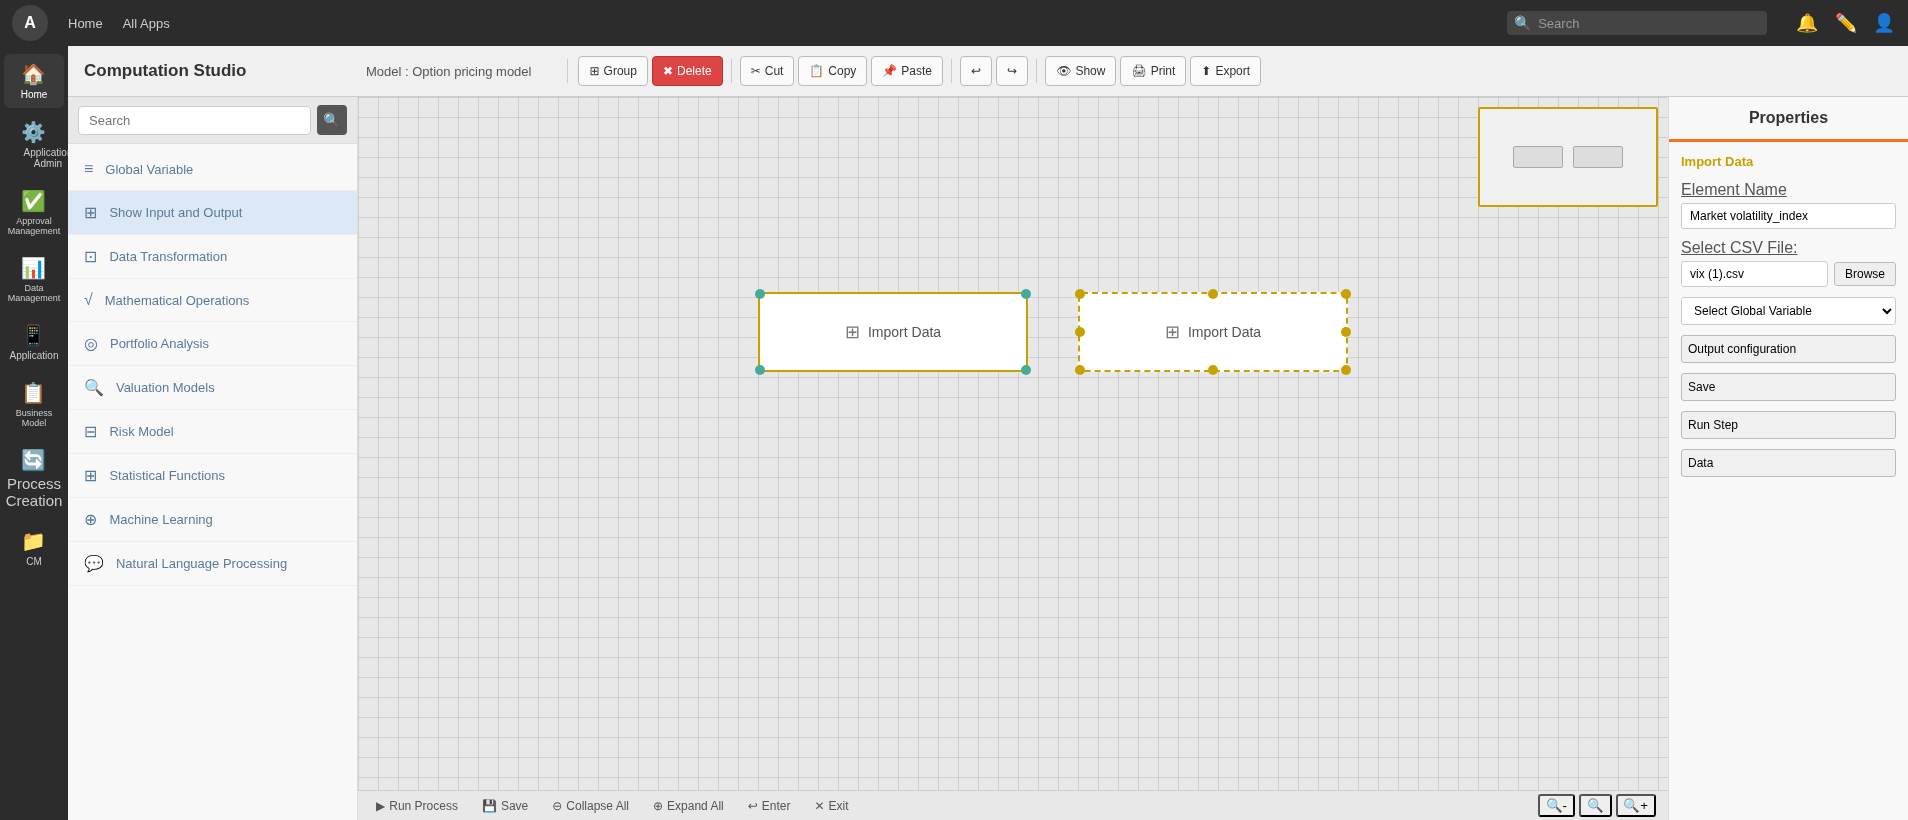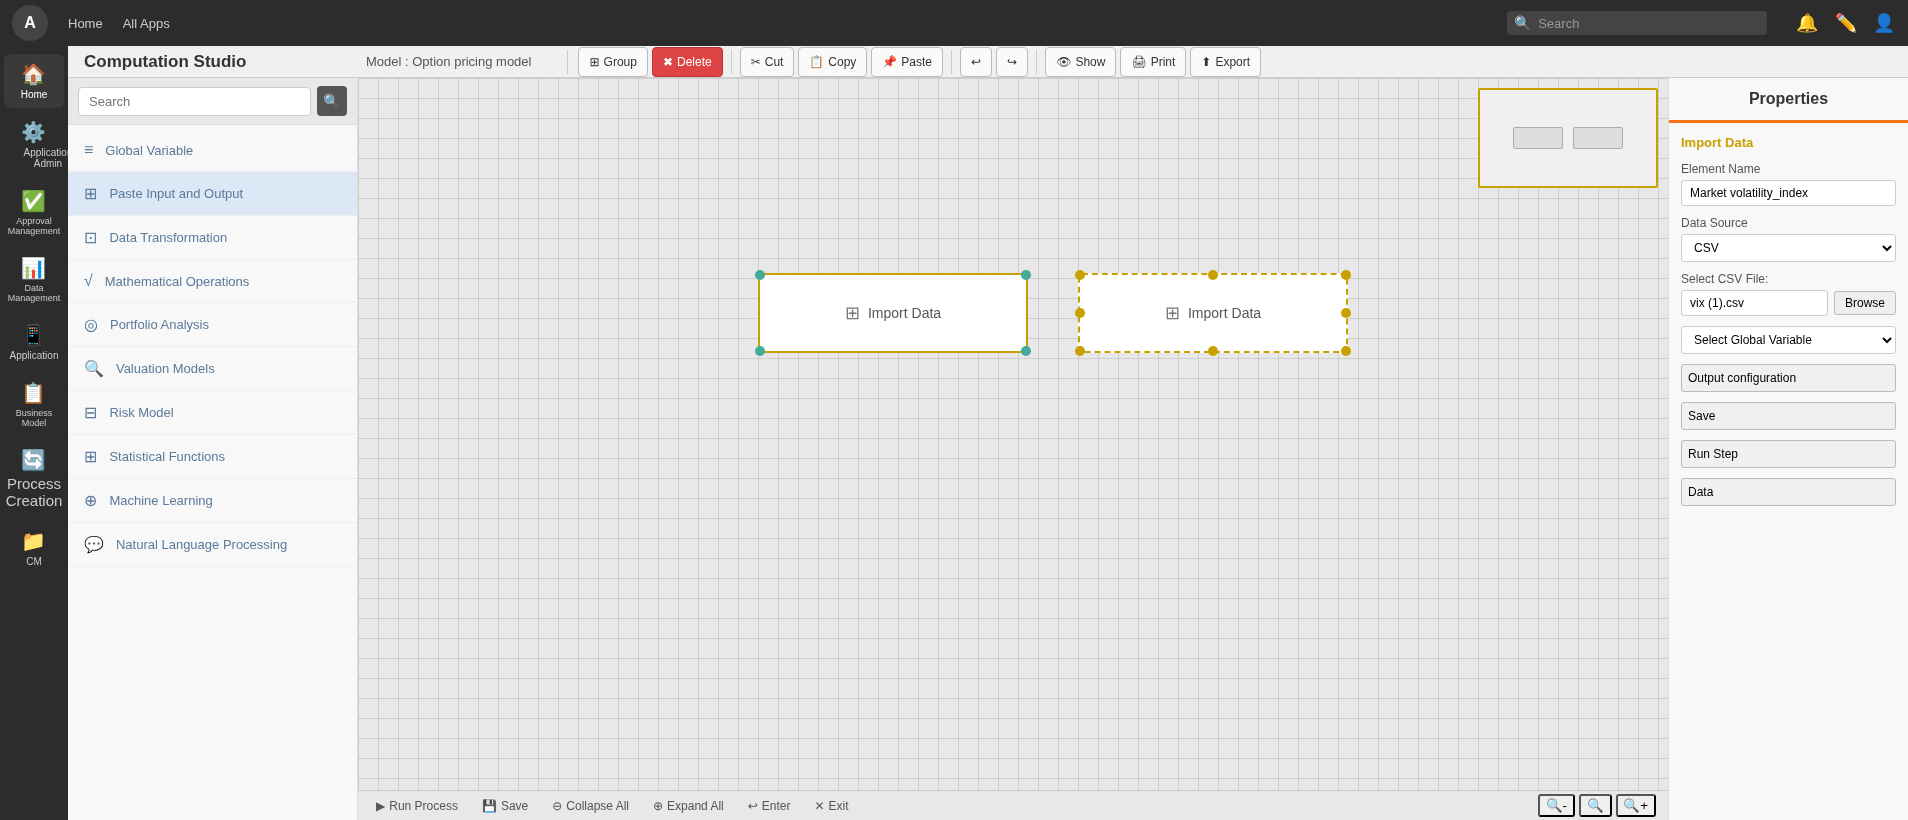--- a/index.html
+++ b/index.html
@@ -270,23 +270,24 @@
       flex-direction: column;
       gap: 10px;
     }
     .prop-section-title {
       font-weight: bold;
       font-size: 13px;
       color: #c8a000;
       margin-bottom: 2px;
     }
     .prop-label {
-      font-size: 12px;
+      font-size: 16px;
       color: #555;
       margin-bottom: 4px;
+      text-decoration: underline;
     }
     .prop-input {
       width: 100%;
       border: 1px solid #ccc;
       border-radius: 3px;
       padding: 5px 8px;
       font-size: 12px;
       background: white;
       outline: none;
     }
@@ -412,21 +413,21 @@
       <span style="font-size:15px;">Process Creation</span>
     </div>
     <div class="icon-sidebar-item">
       <span class="icon-symbol">📁</span>
       <span>CM</span>
     </div>
   </div>
 
   <div style="display:flex;flex-direction:column;flex:1;overflow:hidden;">
 
-    <div style="display:flex;align-items:center;height:32px;background:#f0f0f0;border-bottom:1px solid #ccc;flex-shrink:0;">
+    <div style="display:flex;align-items:center;height:51px;background:#f0f0f0;border-bottom:1px solid #ccc;flex-shrink:0;">
       <div style="padding:0 16px;font-size:17px;font-weight:bold;color:#333;width:290px;flex-shrink:0;">Computation Studio</div>
       <div style="display:flex;align-items:center;gap:4px;padding:0 8px;flex:1;">
         <span style="font-size:13px;color:#555;margin-right:26px;">Model : Option pricing model</span>
         <span style="width:1px;height:24px;background:#ccc;margin:0 6px;"></span>
         <button class="toolbar-btn">
           <span>⊞</span>
           <span>Group</span>
         </button>
         <button class="toolbar-btn btn-red">
           <span>✖</span>
@@ -479,21 +480,21 @@
             </button>
           </div>
         </div>
         <div class="component-list">
           <div class="component-item">
             <span class="component-icon">≡</span>
             <span>Global Variable</span>
           </div>
           <div class="component-item active">
             <span class="component-icon">⊞</span>
-            <span>Paste Input and Output</span>
+            <span>Show Input and Output</span>
           </div>
           <div class="component-item">
             <span class="component-icon">⊡</span>
             <span>Data Transformation</span>
           </div>
           <div class="component-item">
             <span class="component-icon">√</span>
             <span>Mathematical Operations</span>
           </div>
           <div class="component-item">
@@ -594,29 +595,20 @@
       <div class="properties-panel">
         <div class="properties-title">Properties</div>
         <div class="properties-content">
           <div class="prop-section-title">Import Data</div>
 
           <div>
             <div class="prop-label">Element Name</div>
             <input class="prop-input" type="text" value="Market volatility_index" style="">
           </div>
 
-          <div>
-            <div class="prop-label">Data Source</div>
-            <select class="prop-select">
-              <option>CSV</option>
-              <option>Excel</option>
-              <option>Database</option>
-              <option>API</option>
-            </select>
-          </div>
 
           <div>
             <div class="prop-label">Select CSV File:</div>
             <div class="prop-row">
               <span class="prop-file-input">vix (1).csv</span>
               <button class="prop-browse-btn">Browse</button>
             </div>
           </div>
 
           <div>

